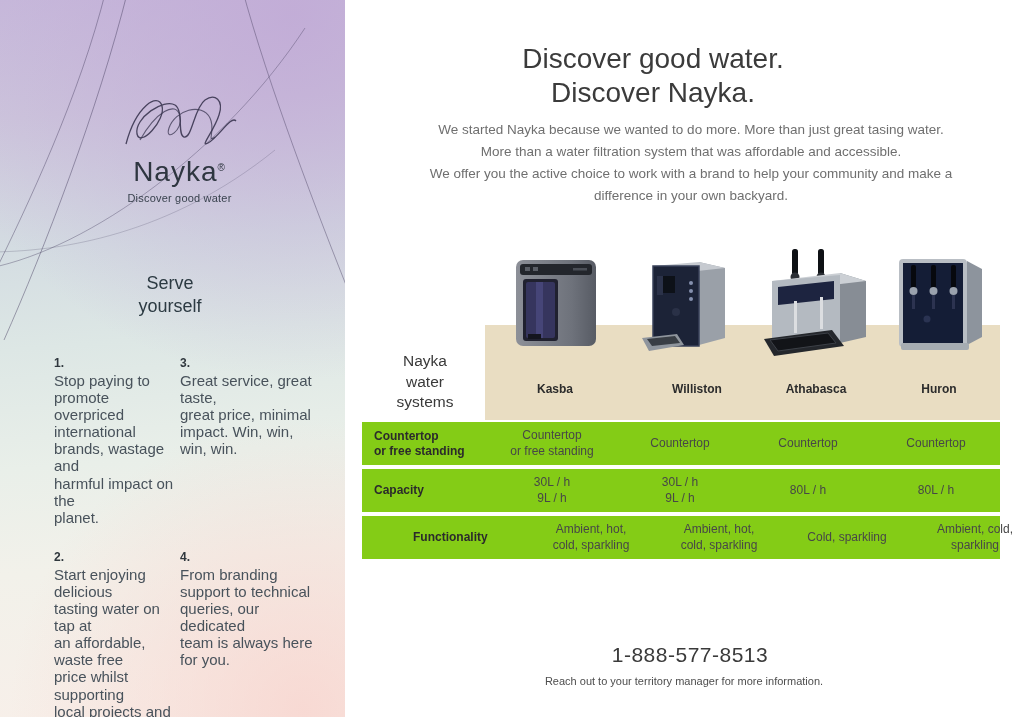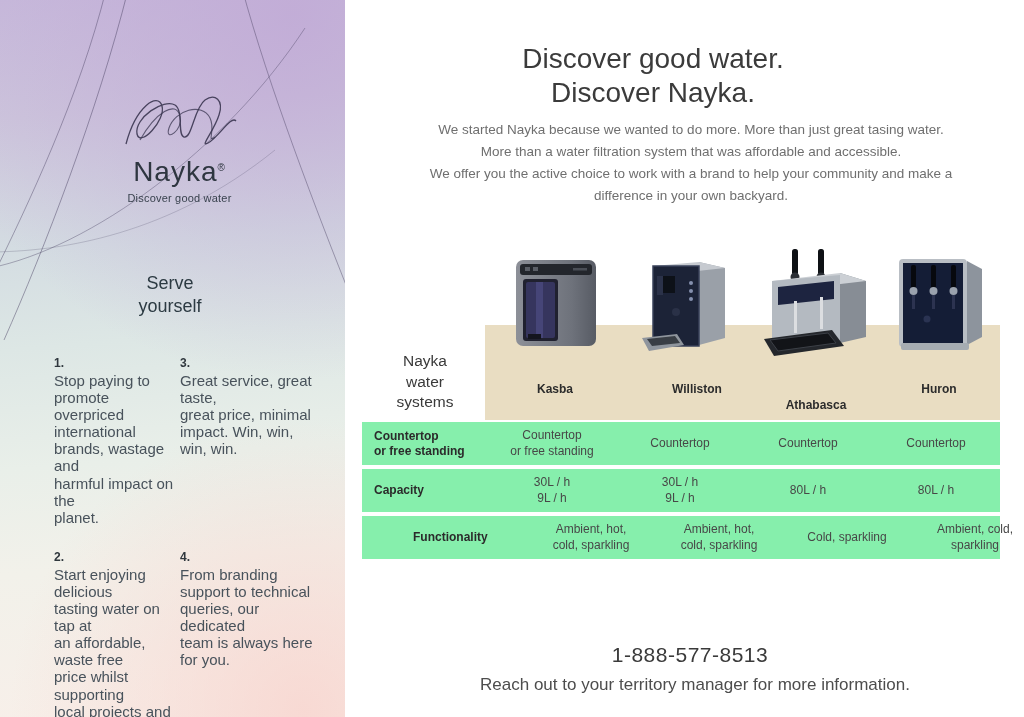--- a/index.html
+++ b/index.html
@@ -63,40 +63,40 @@
     position:absolute; top:382px; width:130px; text-align:center;
     font-size:12px; font-weight:bold; color:#2c2c2c;
   }
   .group-label {
     position:absolute; left:383px; top:351px; width:84px; text-align:center;
     font-size:15.5px; line-height:1.33; color:#3a3a3a; white-space:pre-line;
   }
 
   .spec-row {
     position:absolute; left:362px; width:638px; height:43px;
-    background:#86efac; display:grid;
+    background:#84cc16; display:grid;
     grid-template-columns:126px 128px 128px 128px 128px; align-items:center;
   }
   .row-1 { top:422px; } .row-2 { top:469px; } .row-3 { top:516px;padding-left:39px; }
   .spec-label {
     padding-left:12px; font-size:12px; font-weight:bold; color:#2b2b2b;
     line-height:1.25; white-space:pre-line;
   }
   .spec-value {
     text-align:center; font-size:12px; color:#474747; line-height:1.3;
     white-space:pre-line;
   }
 
   .phone {
     position:absolute; left:371px; top:643px; width:638px; text-align:center;
     font-size:21px; color:#3a3a3a; letter-spacing:0.5px;
   }
   .phone-note {
-    position:absolute; left:376px; top:675px; width:638px; text-align:center;
-    font-size:17px; color:#4d4d4d;
+    position:absolute; left:365px; top:675px; width:638px; text-align:center;
+    font-size:11px; color:#4d4d4d;
   }
 </style>
 </head>
 <body>
 
 <div id="stage">
 
   <div class="left-panel">
     <svg class="deco-lines" width="345" height="717" viewBox="0 0 345 717" fill="none">
       <path d="M128,-10 C98,110 44,250 4,340" stroke="#4d4566" stroke-width="0.9" opacity="0.55"></path>
@@ -226,21 +226,21 @@
     <circle cx="64.5" cy="40" r="4" fill="#9aa2ad"></circle>
     <rect x="23" y="44" width="3" height="14" fill="#2c3350"></rect>
     <rect x="43" y="44" width="3" height="14" fill="#2c3350"></rect>
     <rect x="63" y="44" width="3" height="14" fill="#2c3350"></rect>
     <circle cx="38" cy="68" r="3.5" fill="#2a3352"></circle>
     <rect x="12" y="92" width="68" height="7" rx="2" fill="#a6acb2"></rect>
   </svg>
 
   <div class="product-name" style="left:490px;">Kasba</div>
   <div class="product-name" style="left:632px;">Williston</div>
-  <div class="product-name" style="left:751px;margin-top:16px;">Athabasca</div>
+  <div class="product-name" style="left:751px;">Athabasca</div>
   <div class="product-name" style="left:874px;">Huron</div>
 
   <div class="group-label">Nayka
 water
 systems</div>
 
   <div class="spec-row row-1">
     <div class="spec-label">Countertop
 or free standing</div>
     <div class="spec-value">Countertop

